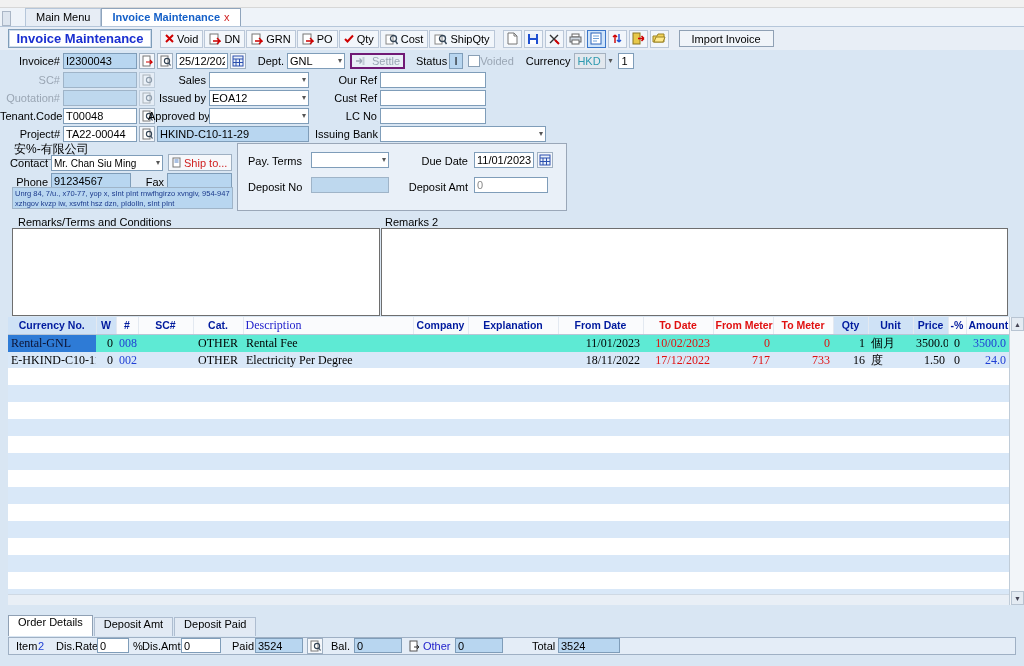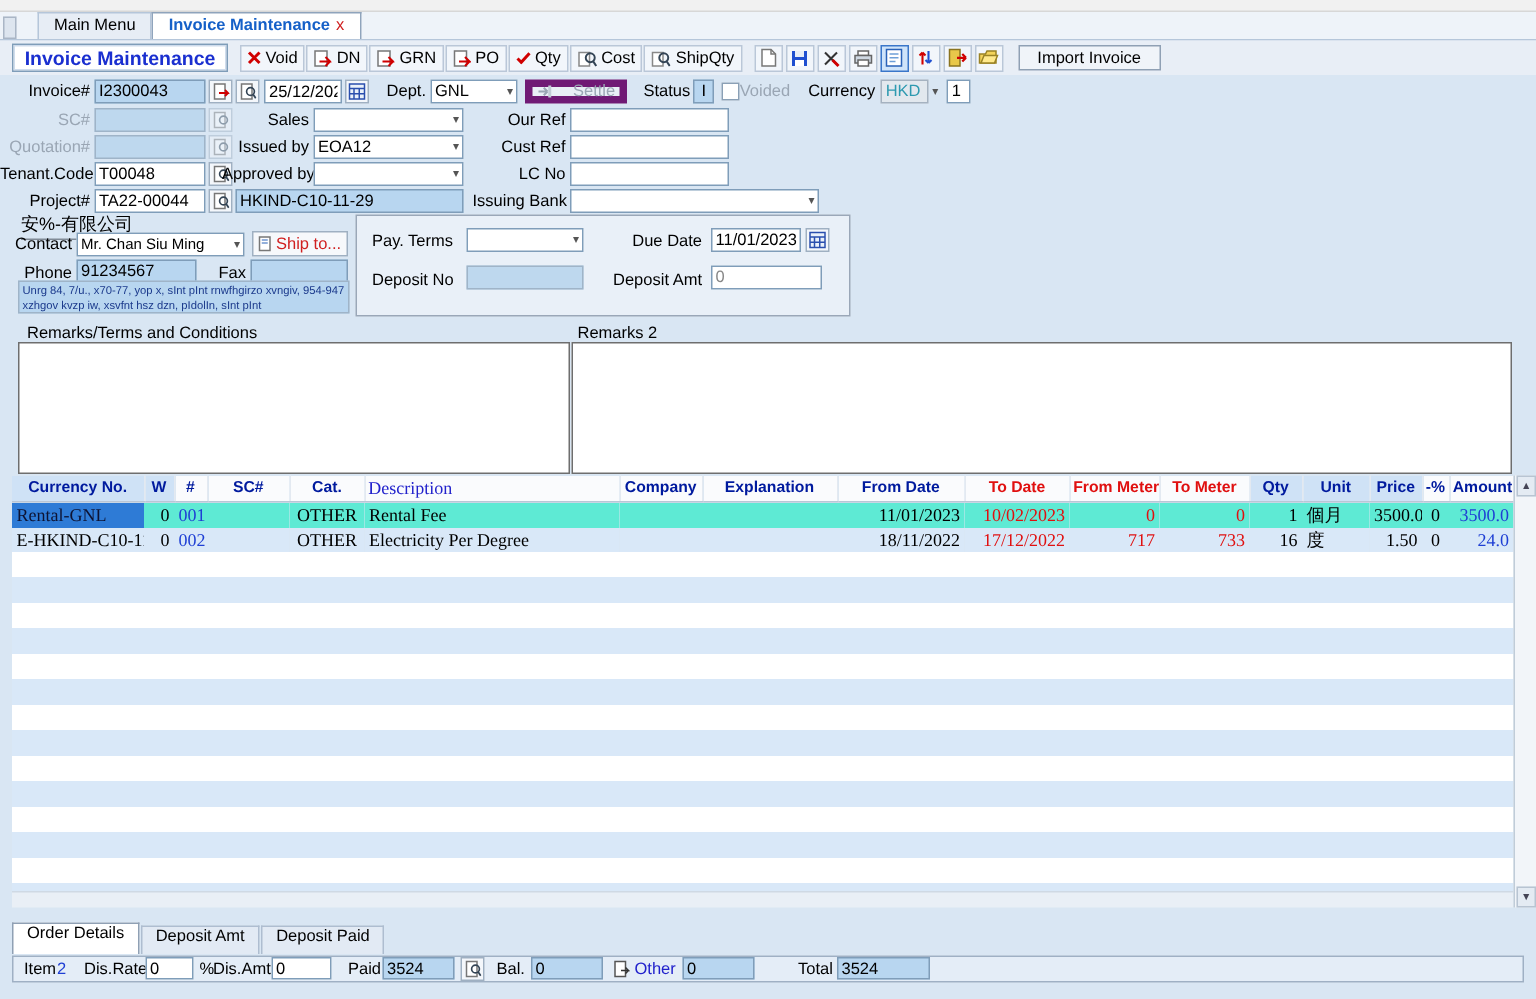--- a/index.html
+++ b/index.html
@@ -29,21 +29,21 @@
   .lbl.gray{color:#9aa6b4}
   .w60{width:60px;margin-right:3px}
   input.fld{height:16px;border:1px solid #7f9db9;background:#fff;font:inherit;padding:0 2px}
   input.blue{background:#b8d6f0}
   input.disb{background:#bed8ee;border-color:#9fb4c8;color:#555}
   .sel{height:16px;background:#fff;border:1px solid #7f9db9;display:flex;align-items:center;justify-content:space-between;padding:0 2px;white-space:nowrap}
   .sel .chev{font-size:8px;color:#555;line-height:1}
   .sel.dis{background:#e2e8ee;border-color:#a5b2c0}
   .icb{width:16px;height:16px;border:1px solid #9fb0c2;background:#f4f7fb;display:flex;align-items:center;justify-content:center}
   .icb.dis{opacity:.45}
-  .settle{display:flex;align-items:center;gap:14px;color:#9aa6b4;height:16px;padding:0 3px;border:5px solid #701a75;background:#e9eff6}
+  .settle{display:flex;align-items:center;gap:7px;color:#9aa6b4;height:16px;padding:0 3px;border:2px solid #701a75;background:#e9eff6}
   .cb{width:12px;height:12px;border:1px solid #8aa0b6;background:#fff}
   
   .abs{position:absolute}
   #company{left:14px;top:141px;width:120px;font-size:12px;border-bottom:1px solid #808a96;padding-bottom:1px}
   #addr{left:12px;top:187px;width:221px;height:22px;background:#b8d6f0;border:1px solid #9fb4c8;
         color:#1b3a8c;font-size:7.5px;line-height:10px;padding:1px 2px;overflow:hidden}
   #shipto{left:168px;top:154px;width:64px;height:17px;background:#f6f8fb;border:1px solid #9fb0c2;
           display:flex;align-items:center;gap:3px;padding:0 3px;color:#d02020}
   #paybox{left:237px;top:143px;width:330px;height:68px;border:1px solid #9aa7b8;background:#e9f0f8}
   
@@ -409,21 +409,21 @@
         <th class="hred">To Meter</th>
         <th class="hblue">Qty</th>
         <th class="hblue">Unit</th>
         <th class="hblue">Price</th>
         <th>-%</th>
         <th>Amount</th>
       </tr>
       <tr class="r1">
         <td class="c-l selcell">Rental-GNL</td>
         <td class="c-r">0</td>
-        <td class="c-l num">001</td>
+        <td class="c-l num">008</td>
         <td class="c-c"></td>
         <td class="c-c">OTHER</td>
         <td class="c-l">Rental Fee</td>
         <td class="c-l"></td>
         <td class="c-l"></td>
         <td class="c-r">11/01/2023</td>
         <td class="c-r red">10/02/2023</td>
         <td class="c-r red">0</td>
         <td class="c-r red">0</td>
         <td class="c-r">1</td>

